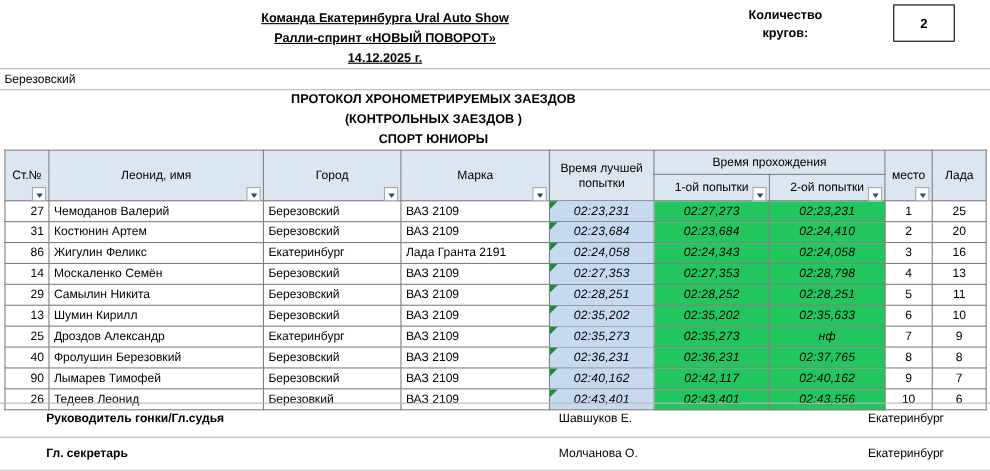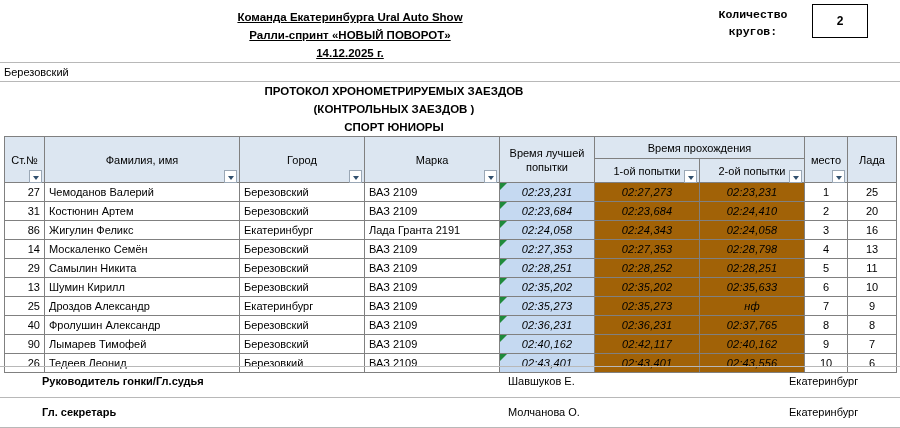--- a/index.html
+++ b/index.html
@@ -35,28 +35,27 @@
     text-decoration: underline;
   }
   .title-line {
     font-weight: bold;
     font-size: 11.5px;
     line-height: 18px;
     text-align: center;
   }
   .laps-label {
     position: absolute;
-    left: 699px; top: 2px;
+    left: 660px; top: 2px;
     width: 108px; height: 44px;
     text-align: center;
     font-weight: bold;
     font-size: 11.5px;
     line-height: 17px;
     padding-top: 4px;
-    font-family: Liberation Mono, monospace;
   }
   .laps-box {
     position: absolute;
     left: 812px; top: 4px;
     width: 56px; height: 34px;
     border: 1px solid #000;
     display: flex; align-items: center; justify-content: center;
     font-weight: bold;
     font-size: 12px;
   }
@@ -155,21 +154,21 @@
     background: #c5d9f1;
     position: relative;
   }
   td.best::before {
     content: "";
     position: absolute;
     left: 0; top: 0;
     border-top: 7px solid #1f8a3b;
     border-right: 7px solid transparent;
   }
-  td.att { background: #a16207; }
+  td.att { background: #22c55e; }
   td.place { text-align: center; font-weight: bold; }
   td.points { text-align: center; }
 
   
   .footer {
     position: absolute;
     left: 0; top: 366px;
     width: 900px;
   }
   .frow {
@@ -222,21 +221,21 @@
     <tbody>
       <tr class="hdr hdr-tall">
         <td rowspan="2">
           <div class="hdrcell">
               <span>Ст.№</span>
           <span class="filter"></span>
             </div>
         </td>
         <td rowspan="2">
           <div class="hdrcell">
-              <span>Фамилия, имя</span>
+              <span>Леонид, имя</span>
           <span class="filter"></span>
             </div>
         </td>
         <td rowspan="2">
           <div class="hdrcell">
               <span>Город</span>
           <span class="filter"></span>
             </div>
         </td>
         <td rowspan="2">
@@ -352,21 +351,21 @@
         <td class="left">Екатеринбург</td>
         <td class="left">ВАЗ 2109</td>
         <td class="time best">02:35,273</td>
         <td class="time att">02:35,273</td>
         <td class="time att">нф</td>
         <td class="place">7</td>
         <td class="points">9</td>
       </tr>
       <tr>
         <td class="num">40</td>
-        <td class="left">Фролушин Александр</td>
+        <td class="left">Фролушин Березовкий</td>
         <td class="left">Березовский</td>
         <td class="left">ВАЗ 2109</td>
         <td class="time best">02:36,231</td>
         <td class="time att">02:36,231</td>
         <td class="time att">02:37,765</td>
         <td class="place">8</td>
         <td class="points">8</td>
       </tr>
       <tr>
         <td class="num">90</td>

